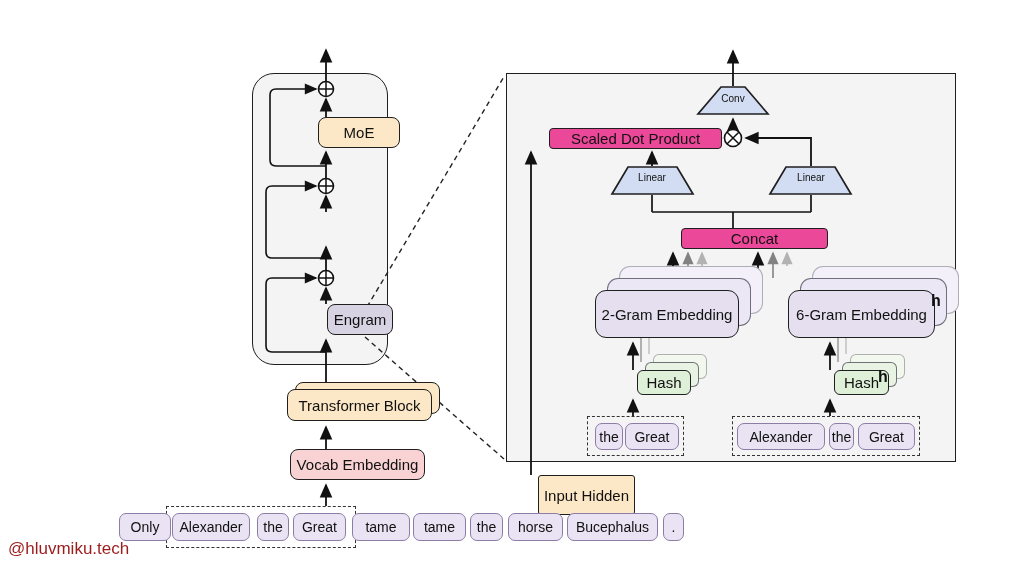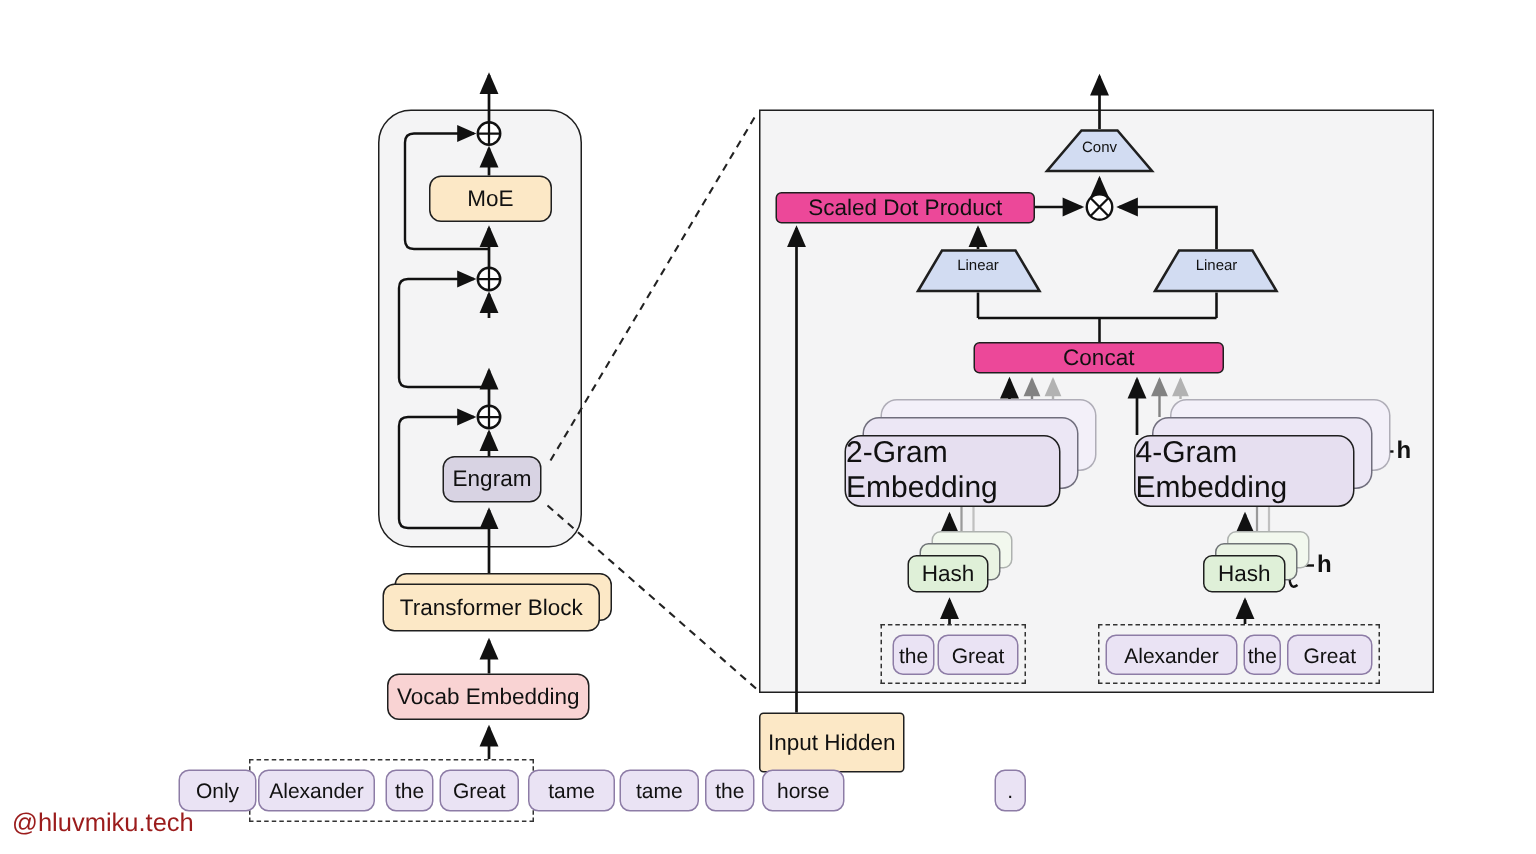--- a/index.html
+++ b/index.html
@@ -1,26 +1,26 @@
 <!DOCTYPE html>
 <html><head>
 <meta charset="utf-8">
 <style>
   html,body{margin:0;padding:0;background:#fff;}
   #canvas{position:relative;width:1024px;height:569px;background:#ffffff;overflow:hidden;
           font-family:"Liberation Sans",sans-serif;color:#111;}
   .bgpanel{position:absolute;box-sizing:border-box;background:#f4f4f5;border:1.8px solid #1f1f1f;z-index:1;}
   #wires{position:absolute;left:0;top:0;z-index:2;}
   .box{position:absolute;box-sizing:border-box;border:1.6px solid #1f1f1f;border-radius:8px;
-       display:flex;align-items:center;justify-content:center;font-size:15px;z-index:10;}
+       display:flex;align-items:center;justify-content:center;font-size:15px;z-index:10;margin-left:32px;}
   .peach{background:#fce8c6;}
   .pink{background:#f9d3d3;}
   .lav{background:#d8d3e3;}
   .green{background:#ec4899;border-radius:4px;}
-  .embed{background:#e6dff0;border-radius:11px;font-size:20px;}
+  .embed{background:#e6dff0;border-radius:11px;font-size:15px;}
   .hash{background:#dff0d8;border-radius:6px;}
   .mid{z-index:9;border-color:rgba(30,30,45,.6);}
   .back{z-index:8;border-color:rgba(30,30,45,.32);}
   .embed.mid{background:#ece7f5;}
   .embed.back{background:#f3f0f9;}
   .hash.mid{background:#e9f3e3;}
   .hash.back{background:#f2f8ee;}
   .tok{position:absolute;box-sizing:border-box;border:1.4px solid #8d7ca6;background:#eae3f4;
        border-radius:7px;display:flex;align-items:center;justify-content:center;
        font-size:14px;top:513px;height:28px;z-index:10;}
@@ -138,34 +138,34 @@
   <div class="box pink" style="left:258px;top:449px;width:135px;height:31px;">
       <span>Vocab Embedding</span>
     </div>
 
   <div class="traplabel" style="left:703px;top:93px;width:60px;">Conv</div>
   <div class="box green" style="left:517px;top:128px;width:173px;height:21px;">
       <span>Scaled Dot Product</span>
     </div>
   <div class="traplabel" style="left:617px;top:172px;width:70px;">Linear</div>
   <div class="traplabel" style="left:776px;top:172px;width:70px;">Linear</div>
-  <div class="box green" style="left:649px;top:228px;width:167px;height:21px;">
+  <div class="box green" style="left:649px;top:228px;width:147px;height:21px;">
       <span>Concat</span>
     </div>
 
   <div class="box embed back" style="left:587px;top:266px;width:144px;height:48px;"></div>
   <div class="box embed mid" style="left:575px;top:278px;width:144px;height:48px;"></div>
   <div class="box embed" style="left:563px;top:290px;width:144px;height:48px;">
       <span>2-Gram Embedding</span>
     </div>
 
   <div class="box embed back" style="left:780px;top:266px;width:147px;height:48px;"></div>
   <div class="box embed mid" style="left:768px;top:278px;width:147px;height:48px;"></div>
   <div class="box embed" style="left:756px;top:290px;width:147px;height:48px;">
-      <span>4-Gram Embedding</span>
+      <span>6-Gram Embedding</span>
     </div>
 
   <div class="box hash back" style="left:621px;top:354px;width:54px;height:25px;"></div>
   <div class="box hash mid" style="left:613px;top:362px;width:54px;height:25px;"></div>
   <div class="box hash" style="left:605px;top:370px;width:54px;height:25px;">
       <span>Hash</span>
     </div>
 
   <div class="box hash back" style="left:818px;top:354px;width:55px;height:25px;"></div>
   <div class="box hash mid" style="left:810px;top:362px;width:55px;height:25px;"></div>
@@ -191,16 +191,17 @@
 
   <div class="dashbox" style="left:166px;top:506px;width:190px;height:42px;"></div>
   <div class="tok" style="left:119px;width:52px;">Only</div>
   <div class="tok" style="left:172px;width:78px;">Alexander</div>
   <div class="tok" style="left:257px;width:32px;">the</div>
   <div class="tok" style="left:293px;width:53px;">Great</div>
   <div class="tok" style="left:352px;width:58px;">tame</div>
   <div class="tok" style="left:413px;width:53px;">tame</div>
   <div class="tok" style="left:470px;width:33px;">the</div>
   <div class="tok" style="left:508px;width:55px;">horse</div>
+  <div class="tok" style="left:567px;width:91px;">Bucephalus</div>
   <div class="tok" style="left:663px;width:21px;">.</div>
 
   <div id="watermark">@hluvmiku.tech</div>
 </div>
 
 </body></html>

